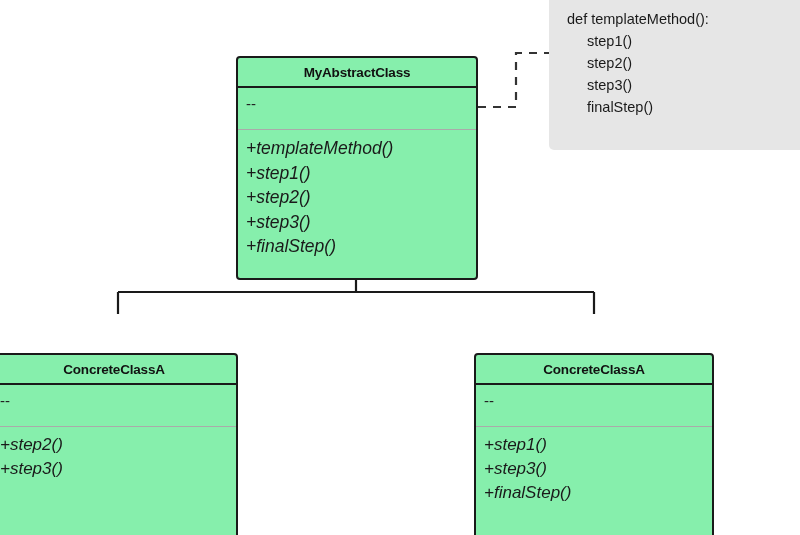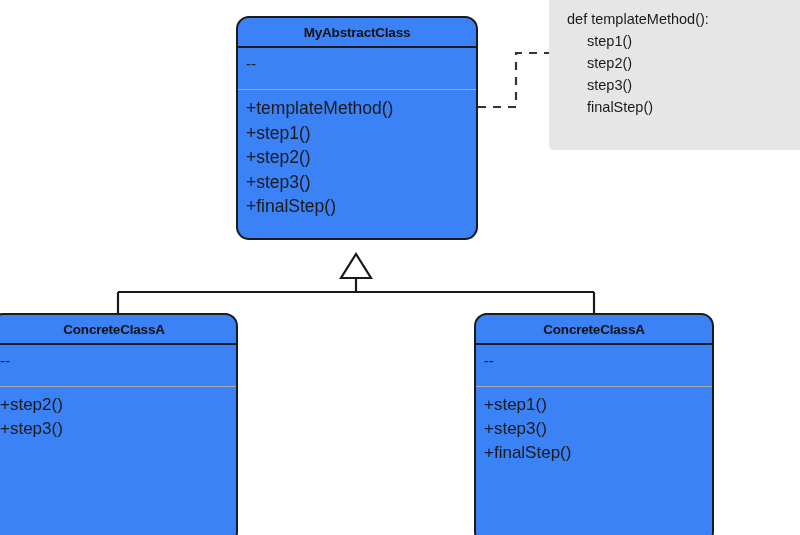--- a/index.html
+++ b/index.html
@@ -30,25 +30,26 @@
     left: 0; top: 0;
     width: 800px;
     height: 535px;
     z-index: 1;
   }
 
   
   .class-box {
     position: absolute;
     z-index: 3;
-    background: #3b82f6;
+    background: #86efac;
     border: 2px solid #1a1a1a;
-    border-radius: 13px;
+    border-radius: 4px;
     box-sizing: border-box;
     overflow: hidden;
+    margin-top: 40px;
   }
 
   .class-title {
     text-align: center;
     font-weight: bold;
     font-size: 13.5px;
     letter-spacing: -0.2px;
     padding: 7px 4px 6px 4px;
     border-bottom: 2px solid #1a1a1a;
     color: #111111;
@@ -65,20 +66,21 @@
   }
 
   .class-methods {
     padding: 6px 8px 8px 8px;
     font-size: 17px;
     line-height: 1.40;
     color: #1a1a1a;
   }
   .class-methods .m {
     white-space: nowrap;
+    font-style: italic;
   }
 
   
   #box-abstract {
     left: 236px;
     top: 16px;
     width: 242px;
     height: 224px;
   }
   #box-abstract .class-methods { font-size: 17.5px; }

